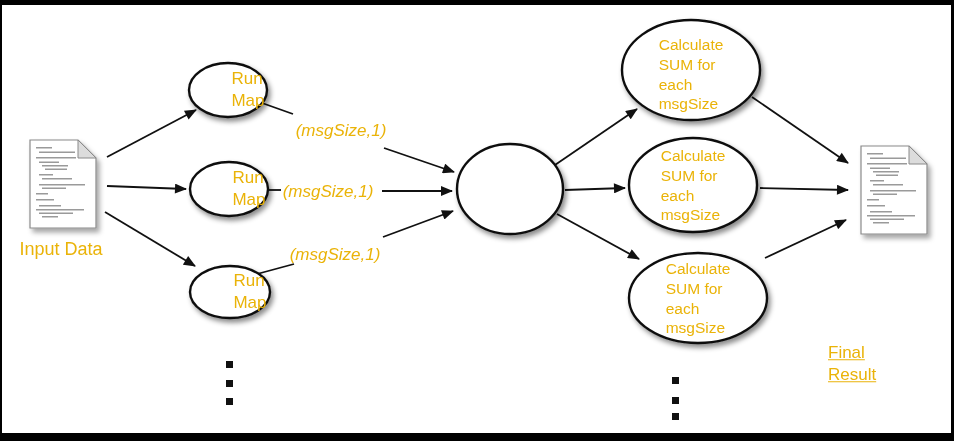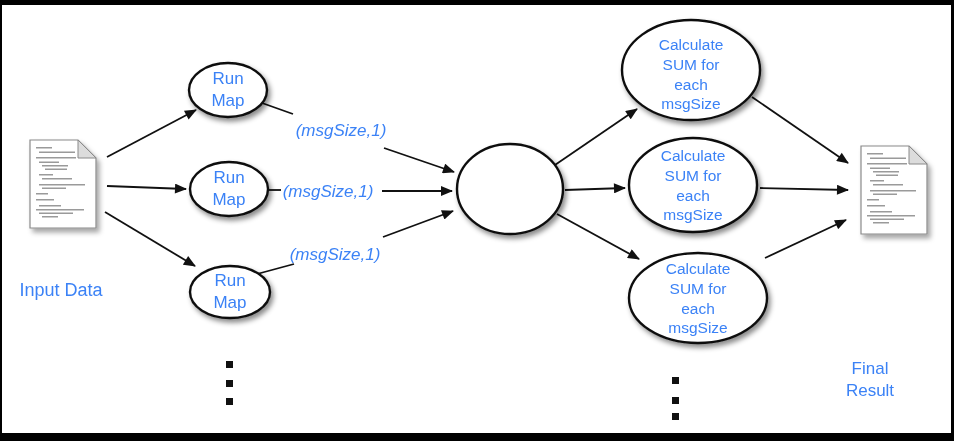--- a/index.html
+++ b/index.html
@@ -15,30 +15,30 @@
     left: 2px; top: 5px; right: 3px; bottom: 8px;
     background: #ffffff;
   }
   .layer {
     position: absolute; left: 0; top: 0;
     width: 954px; height: 441px;
   }
   .lbl {
     position: absolute;
     transform: translate(-50%, -50%);
-    text-align: center;
+    text-align: left;
     white-space: pre-line;
-    color: #3b82f6;
+    color: #eab308;
     line-height: 1.28;
   }
-  .map-label   { font-size: 17px; }
+  .map-label   { font-size: 17px; margin-left: 20px; }
   .merge-label { font-size: 16px; }
   .calc-label  { font-size: 15.5px; }
   .edge-label  { font-size: 17px; font-style: italic; }
-  .doc-label   { font-size: 18px; margin-top: 41px; }
+  .doc-label   { font-size: 18px; }
   .final-label { font-size: 17px; }
 </style>
 </head>
 <body>
 
 <div class="frame">
   <div class="canvas"></div>
 
   <svg class="layer" viewBox="0 0 954 441">
     <defs>
@@ -143,14 +143,14 @@
 msgSize</div>
   <div class="lbl calc-label" style="left:693px; top:186px;">Calculate
 SUM for
 each
 msgSize</div>
   <div class="lbl calc-label" style="left:698px; top:299px;">Calculate
 SUM for
 each
 msgSize</div>
 
-  <div class="lbl final-label" style="left:870px; top:380px;">Final Result</div>
+  <div class="lbl final-label" style="left:870px; top:364px;text-decoration:underline;">Final Result</div>
 </div>
 
 </body></html>

